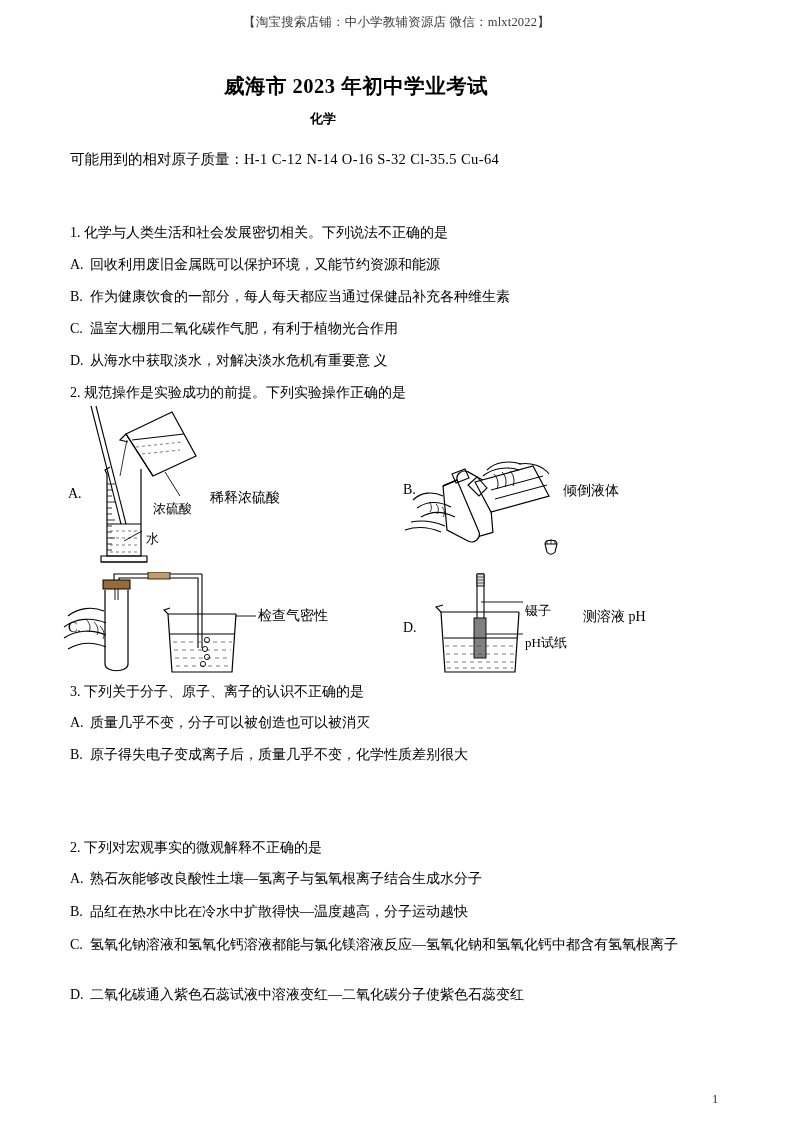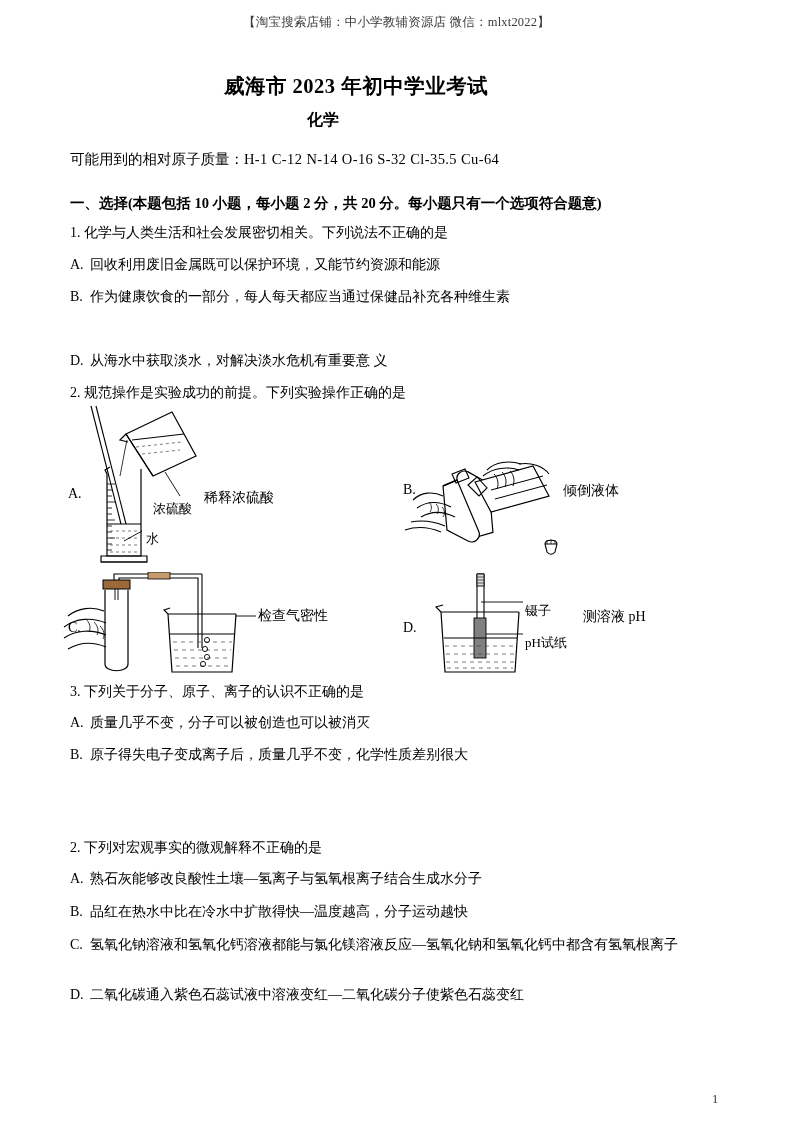--- a/index.html
+++ b/index.html
@@ -42,21 +42,21 @@
     font-size: 20.5px;
     font-weight: bold;
     letter-spacing: 0.5px;
   }
   .doc-subtitle {
     position: absolute;
     top: 110px;
     left: 0;
     width: 646px;
     text-align: center;
-    font-size: 16px;
+    font-size: 13px;
     font-weight: bold;
   }
   
   .atomic-mass {
     position: absolute;
     top: 150px;
     left: 70px;
     font-size: 14.5px;
     white-space: nowrap;
   }
@@ -131,28 +131,30 @@
 
   <div class="shop-header">【淘宝搜索店铺：中小学教辅资源店  微信：mlxt2022】</div>
 
   <div class="doc-title">威海市 2023 年初中学业考试</div>
   <div class="doc-subtitle">化学</div>
 
   <div class="atomic-mass">
     <span class="label">可能用到的相对原子质量：</span><span class="values">H-1  C-12  N-14  O-16  S-32  Cl-35.5  Cu-64</span>
   </div>
 
-  <div class="section-heading">一、选择(本题包括 10 小题，每小题 2 分，共 20 分。每小题只有一个选项符合题意)</div>
 
   <div class="q-line" style="top:224px">1. 化学与人类生活和社会发展密切相关。下列说法不正确的是</div>
   <div class="opt-line" style="top:256px">
     <span class="mark">A.</span><span>回收利用废旧金属既可以保护环境，又能节约资源和能源</span>
   </div>
   <div class="opt-line" style="top:288px">
     <span class="mark">B.</span><span>作为健康饮食的一部分，每人每天都应当通过保健品补充各种维生素</span>
+  </div>
+  <div class="opt-line" style="top:320px">
+    <span class="mark">C.</span><span>温室大棚用二氧化碳作气肥，有利于植物光合作用</span>
   </div>
   <div class="opt-line" style="top:352px">
     <span class="mark">D.</span><span>从海水中获取淡水，对解决淡水危机有重要意 义</span>
   </div>
 
   <div class="q-line" style="top:384px">2. 规范操作是实验成功的前提。下列实验操作正确的是</div>
 
   <div class="figure-block">
 
     <div class="fig-cell" style="left:0px; top:4px; width:330px; height:168px">
@@ -206,21 +208,21 @@
         </g>
 
         <path d="M67 36 C 64 50, 62 62, 60 72" fill="none" stroke="#000" stroke-width="0.8"></path>
 
         <line x1="105" y1="68" x2="120" y2="92" stroke="#000" stroke-width="0.9"></line>
 
         <line x1="64" y1="137" x2="82" y2="127" stroke="#000" stroke-width="0.9"></line>
       </svg>
 
       <div class="fig-inline" style="left:93px; top:88px">浓硫酸</div>
-      <div class="fig-caption" style="left:144px; top:85px">稀释浓硫酸</div>
+      <div class="fig-caption" style="left:150px; top:85px">稀释浓硫酸</div>
       <div class="fig-inline" style="left:86px; top:118px">水</div>
     </div>
 
     <div class="fig-cell" style="left:335px; top:60px; width:330px; height:115px">
       <div class="fig-label" style="left:8px; top:22px">B.</div>
 
       <svg width="260" height="110" viewBox="0 0 260 110">
 
         <path d="M59 22 L78 14 L101 70 C 103 76, 97 81, 91 79 L69 70 Z" fill="none" stroke="#000" stroke-width="1.2" transform="rotate(187 80 46)"></path>
         <path d="M48 26 L62 20 L84 72 C 86 79, 79 84, 73 81 L52 70 Z" fill="#fff" stroke="#000" stroke-width="1.2"></path>

